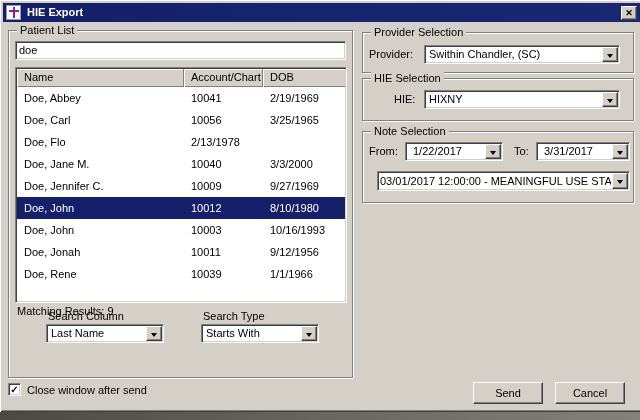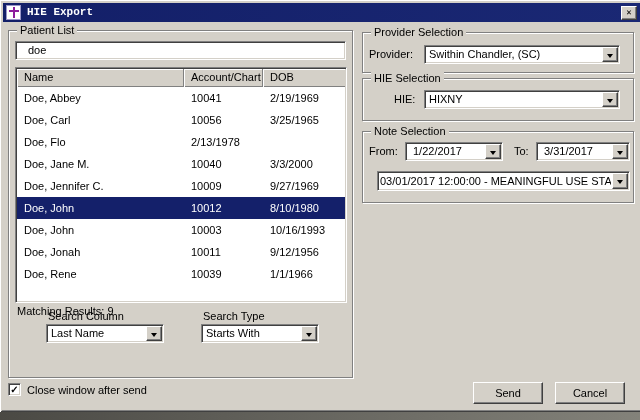--- a/index.html
+++ b/index.html
@@ -4,37 +4,37 @@
 <style>
   * { margin:0; padding:0; box-sizing:border-box; }
   html,body { width:640px; height:420px; }
   body { font-family:"Liberation Sans", sans-serif; font-size:11px; color:#000; background:#3a3a36; }
   #screen { position:relative; width:640px; height:420px; overflow:hidden; background:#D4D0C8; }
 
   
   #window { position:absolute; left:0; top:0; width:644px; height:412px; background:#D4D0C8;
     box-shadow: inset 1px 1px 0 #ffffff, inset -1px -1px 0 #404040, inset 2px 2px 0 #d4d0c8, inset -2px -2px 0 #808080; }
   #titlebar { position:absolute; left:3px; top:3px; width:638px; height:19px;
-    background:linear-gradient(90deg,#131f68,#1a2874); color:#fff; font-weight:bold;font-family:Liberation Mono, monospace; }
+    background:linear-gradient(90deg,#131f68,#1a2874); color:#fff; font-weight:bold; }
   .title-text { position:absolute; left:24px; top:3px; }
   .app-icon { position:absolute; left:3px; top:2px; width:15px; height:15px; background:#fff; border:1px solid #9a96c8; }
   .app-icon .v { position:absolute; left:6px; top:1px; width:2px; height:11px; background:#8C1D9C; }
   .app-icon .h { position:absolute; left:2px; top:4px; width:10px; height:2px; background:#8C1D9C; }
   .close-btn { position:absolute; right:4px; top:3px; width:16px; height:14px; background:#D4D0C8;
     border:1px solid; border-color:#fff #404040 #404040 #fff; box-shadow: inset -1px -1px 0 #808080;
     font-size:9px; font-weight:bold; text-align:center; line-height:12px; color:#000; }
 
   
   .group { position:absolute; border:1px solid #808080; box-shadow: inset 1px 1px 0 #ffffff, 1px 1px 0 #ffffff; }
   .group-label { position:absolute; top:-7px; left:8px; background:#D4D0C8; padding:0 3px; white-space:nowrap; }
 
   
   .sunken { background:#fff; border:1px solid; border-color:#808080 #ffffff #ffffff #808080;
     box-shadow: inset 1px 1px 0 #404040, inset -1px -1px 0 #D4D0C8; }
-  .text-input { position:absolute; padding:2px 12px; line-height:13px; white-space:nowrap; overflow:hidden; }
+  .text-input { position:absolute; padding:2px 3px; line-height:13px; white-space:nowrap; overflow:hidden; }
 
   
   .combo { position:absolute; background:#fff; border:1px solid; border-color:#808080 #ffffff #ffffff #808080;
     box-shadow: inset 1px 1px 0 #404040, inset -1px -1px 0 #D4D0C8; }
   .combo .val { position:absolute; left:4px; top:2px; right:18px; white-space:nowrap; overflow:hidden; }
   .combo .drop { position:absolute; right:1px; top:1px; bottom:1px; width:16px; background:#D4D0C8;
     border:1px solid; border-color:#fff #404040 #404040 #fff; box-shadow: inset -1px -1px 0 #808080; }
   .combo .drop i { position:absolute; left:4px; top:6px; width:0; height:0;
     border:3px solid transparent; border-top:4px solid #000; }
 

